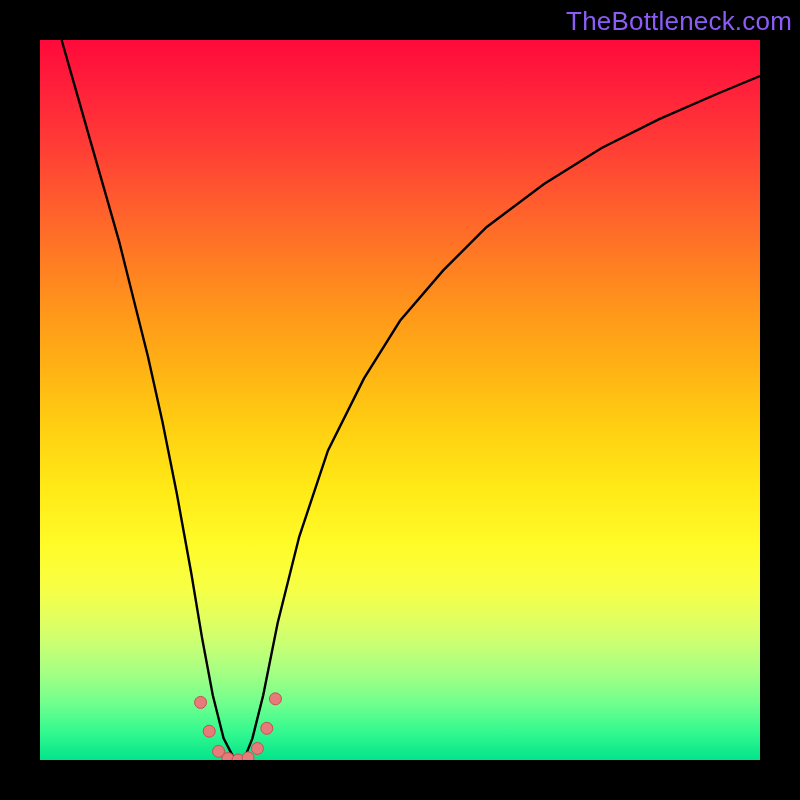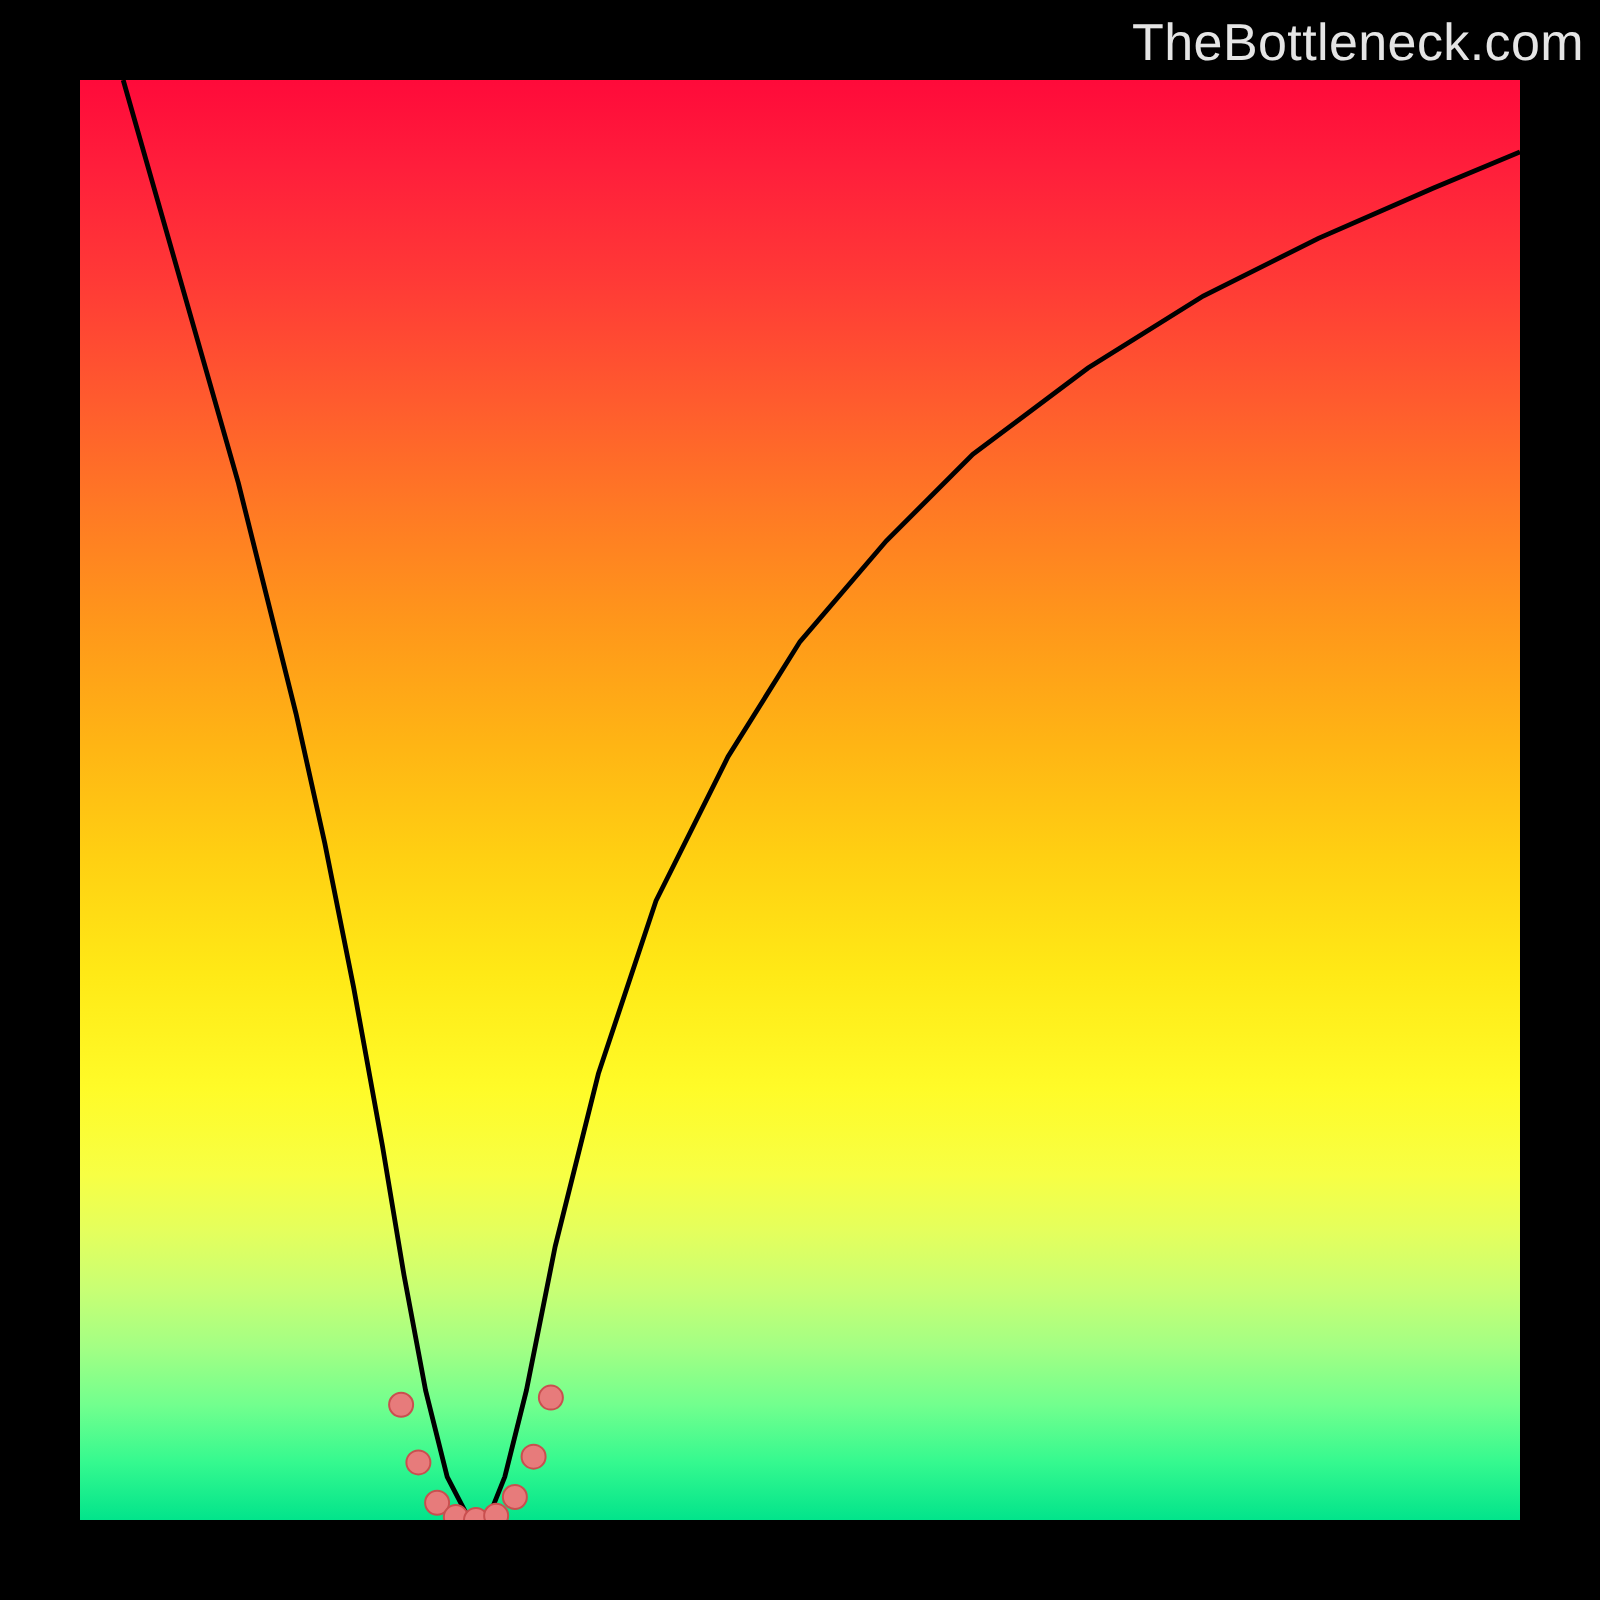--- a/index.html
+++ b/index.html
@@ -41,21 +41,21 @@
       #a3ff84 88%,
       #72ff8e 92%,
       #35f98f 96%,
       #02e48b 100%
     );
   }
   .watermark {
     position: absolute;
     top: 6px;
     right: 8px;
-    color: #e5e5e5;
+    color: #8b5cf6;
     font-size: 26px;
     letter-spacing: 0.2px;
     font-weight: 400;
     user-select: none;
   }
   svg.overlay {
     position: absolute;
     left: 0;
     top: 0;
     width: 720px;

